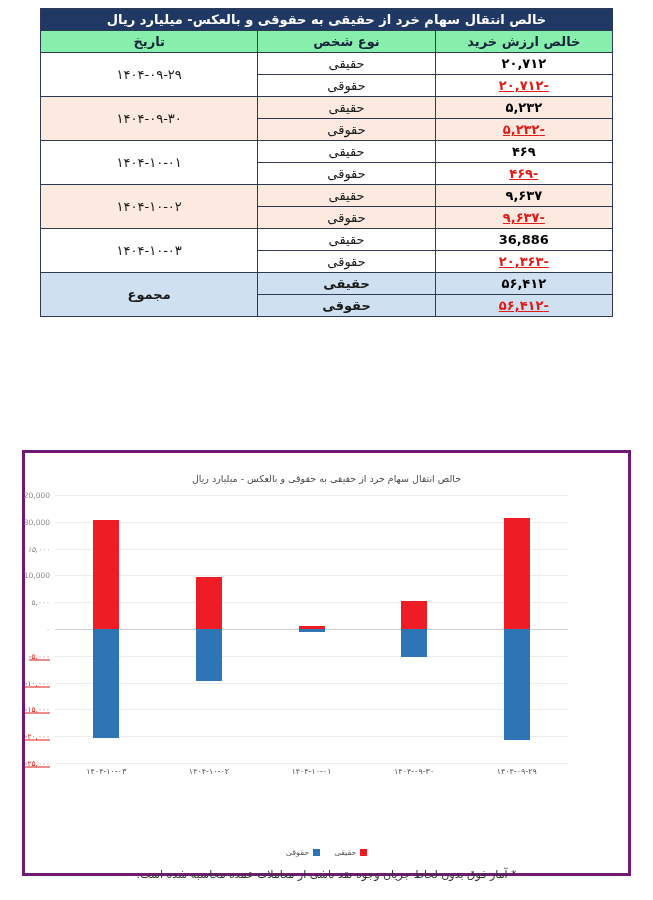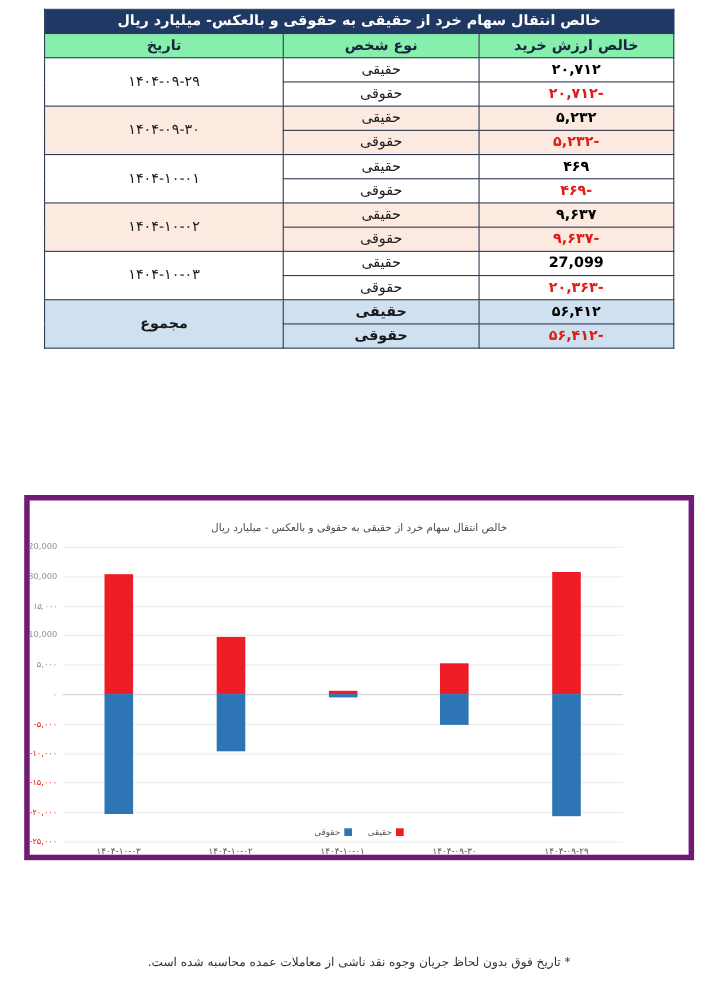--- a/index.html
+++ b/index.html
@@ -52,34 +52,34 @@
     font-weight: bold;
     font-size: 13px;
     padding: 6px 2px;
   }
   .band-a td { background: #ffffff; }
   .band-b td { background: #fce9e0; }
   .sum td {
     background: #cfe0f0;
     font-weight: bold;
   }
-  .neg { color: #e01b15; }
+  .neg { color: #e01b15; text-decoration: underline; }
   .pos { color: #000000; }
   .date-cell { font-size: 12.5px; }
   .val { font-weight: bold; font-size: 13.5px; margin-top: 24px; }
 
   
   .chart-card {
     position: absolute;
     top: 450px;
     right: 22px;
     left: 22px;
-    height: 332px;
+    height: 426px;
     background: #ffffff;
-    border: 5px solid #701a75;
+    border: 3px solid #701a75;
     box-sizing: border-box;
   }
   .chart-title {
     text-align: center;
     font-size: 9.5px;
     color: #4a4a4a;
     margin-top: 20px;
     direction: rtl;
   }
   .plot {
@@ -231,21 +231,21 @@
         <td class="val pos">۹,۶۳۷</td>
         <td>حقیقی</td>
         <td class="date-cell" rowspan="2">۱۴۰۴-۱۰-۰۲</td>
       </tr>
       <tr class="band-b">
         <td class="val neg">-۹,۶۳۷</td>
         <td>حقوقی</td>
       </tr>
 
       <tr class="band-a">
-        <td class="val pos">27,099</td>
+        <td class="val pos">36,886</td>
         <td>حقیقی</td>
         <td class="date-cell" rowspan="2">۱۴۰۴-۱۰-۰۳</td>
       </tr>
       <tr class="band-a">
         <td class="val neg">-۲۰,۳۶۳</td>
         <td>حقوقی</td>
       </tr>
 
       <tr class="sum">
         <td class="val pos">۵۶,۴۱۲</td>
@@ -322,13 +322,13 @@
       <span class="swatch sw-red"></span>
       <span>حقیقی</span>
     </div>
     <div class="legend-item">
       <span class="swatch sw-blue"></span>
       <span>حقوقی</span>
     </div>
   </div>
 </div>
 
-<div class="footnote">* تاریخ فوق بدون لحاظ جریان وجوه نقد ناشی از معاملات عمده محاسبه شده است.</div>
+<div class="footnote">* آمار فوق بدون لحاظ جریان وجوه نقد ناشی از معاملات عمده محاسبه شده است.</div>
 
 </body></html>

